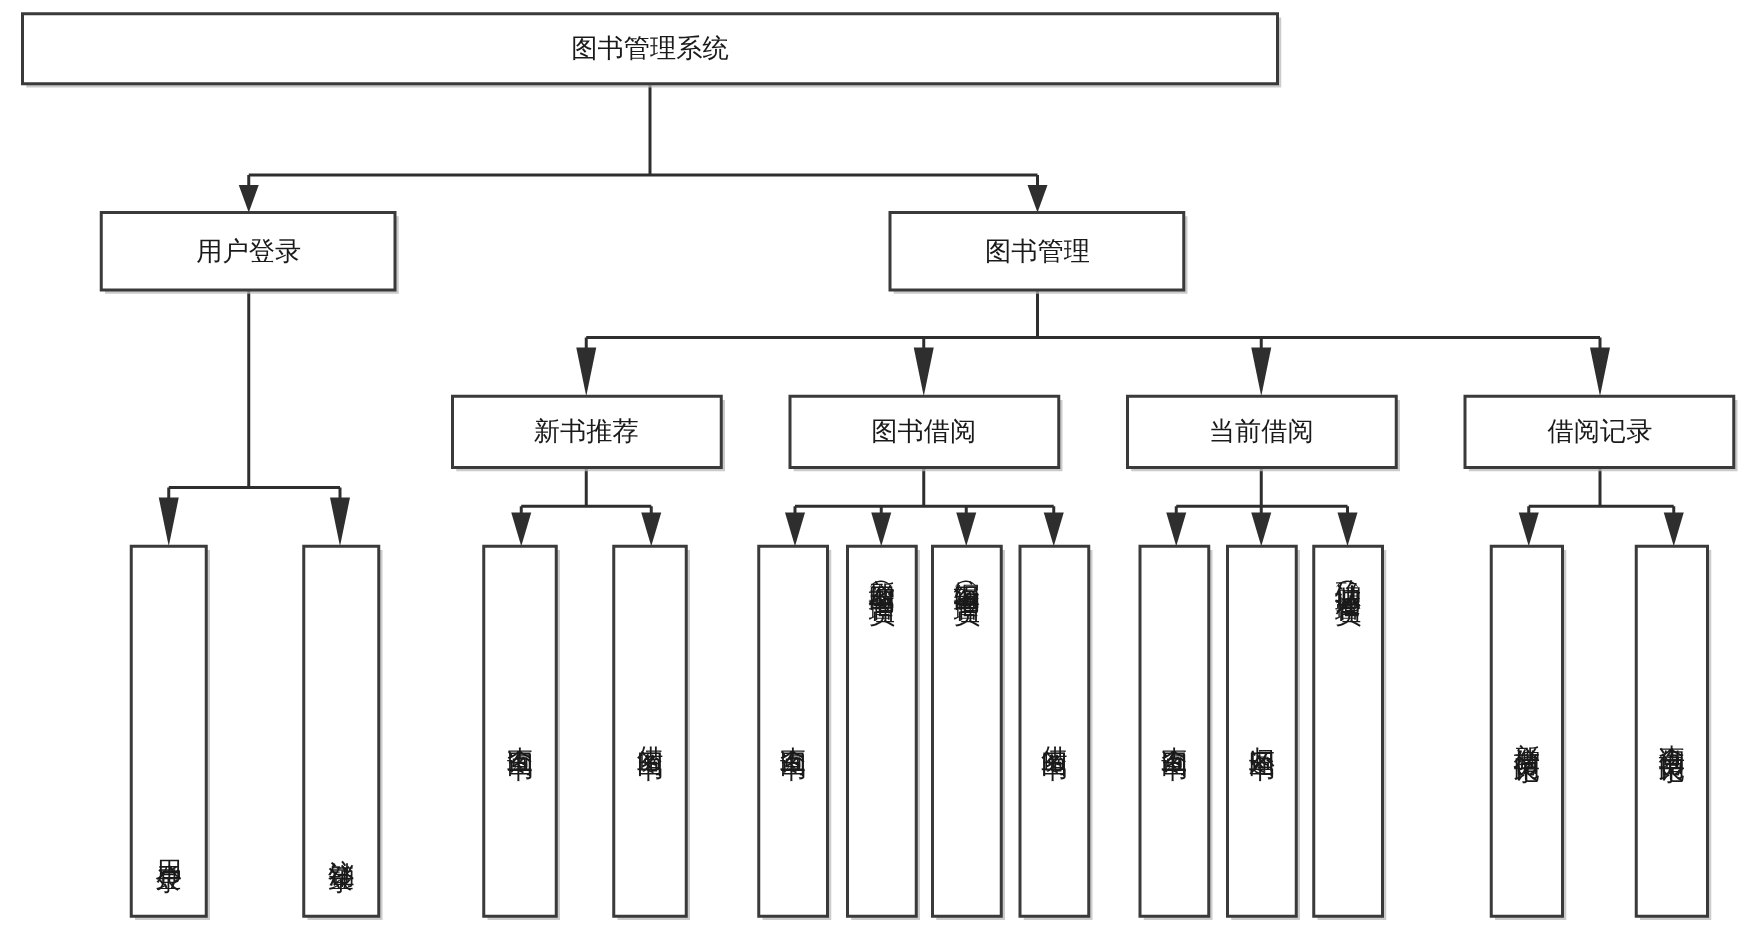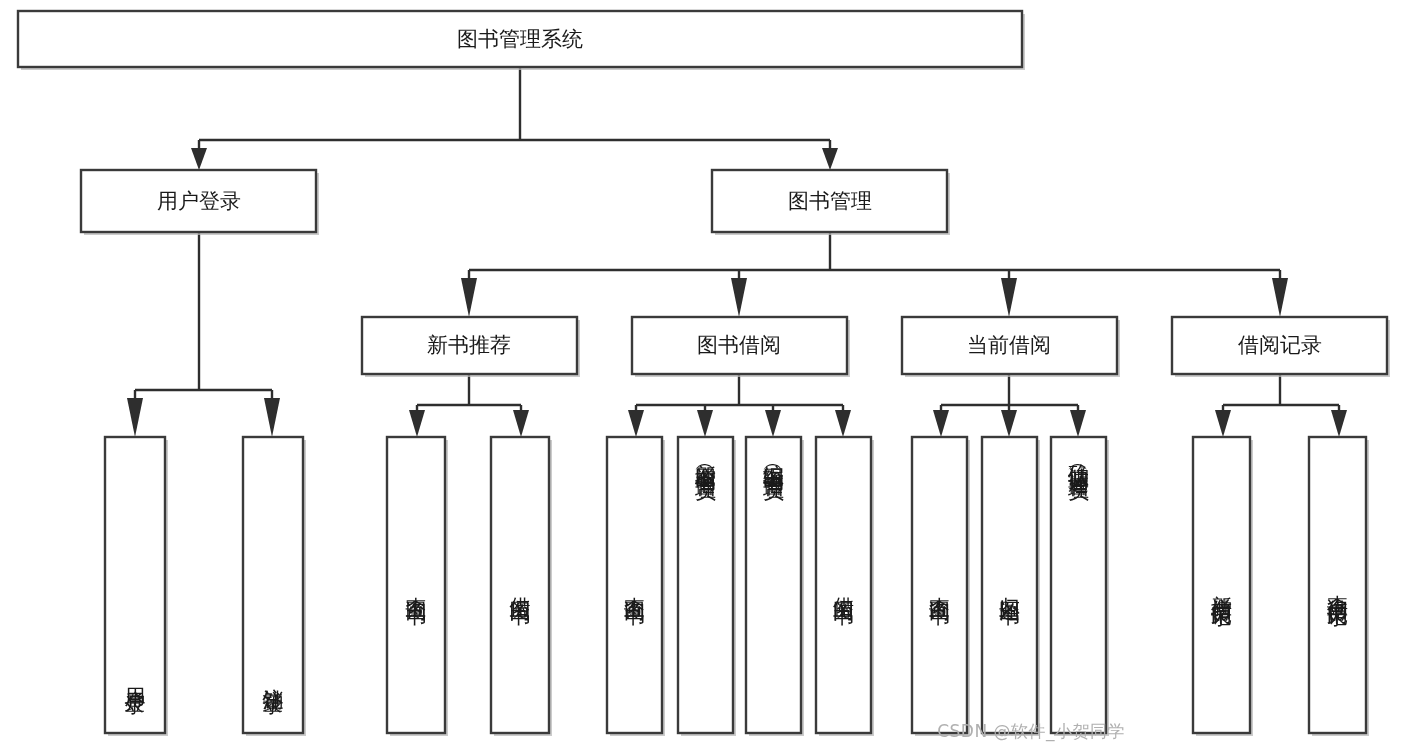--- a/index.html
+++ b/index.html
@@ -294,14 +294,13 @@
     <span class="vlabel-text">确认归还（管理员）</span>
   </div>
 
   <div class="vlabel-box" style="left:1193px; top:437px; width:57px; height:296px; align-items:center;">
     <span class="vlabel-text">新增借阅记录</span>
   </div>
   <div class="vlabel-box" style="left:1309px; top:437px; width:57px; height:296px; align-items:center;">
     <span class="vlabel-text">查询借阅记录</span>
   </div>
 
-  <div class="watermark">CSDN @软件_小贺同学</div>
 </div>
 
 </body></html>

